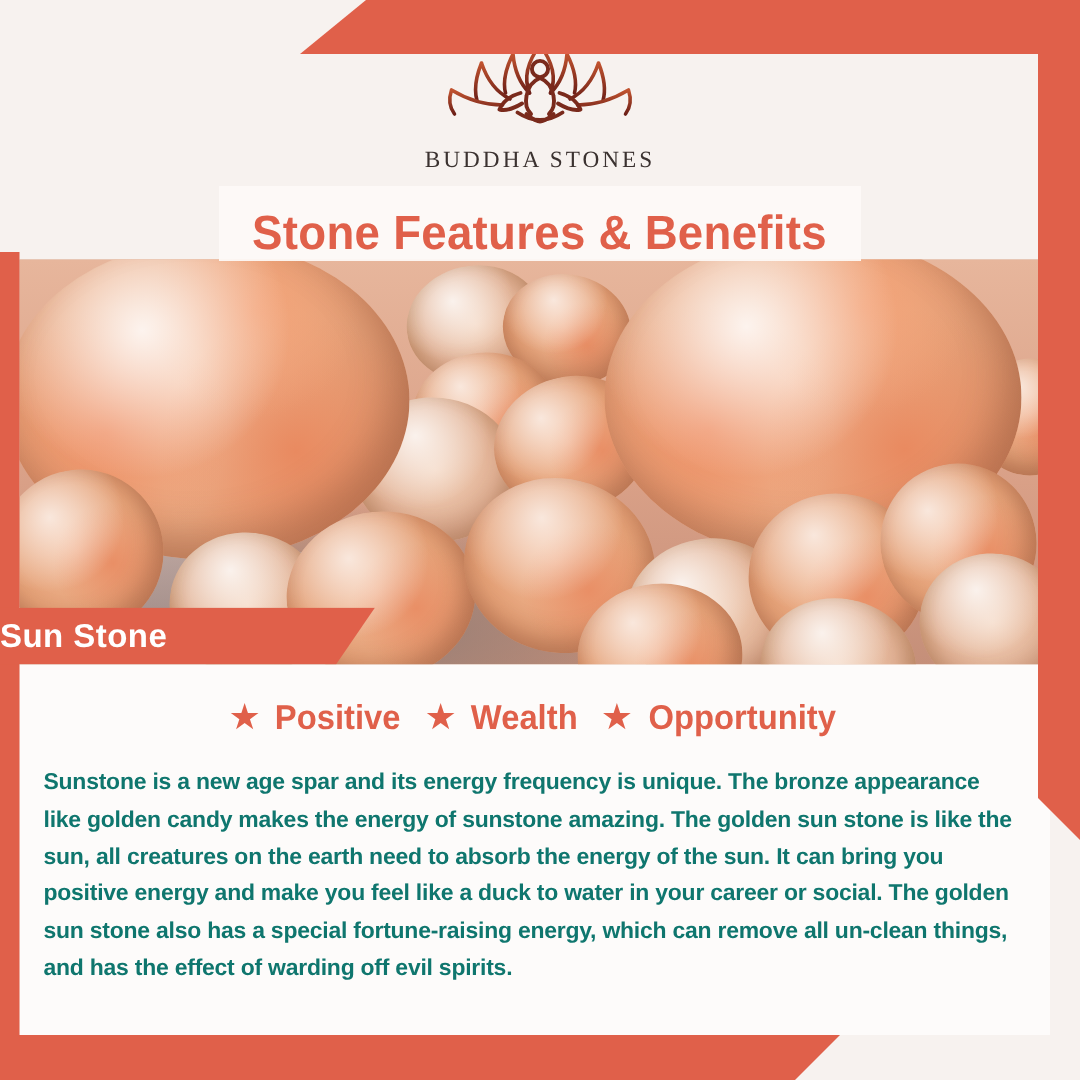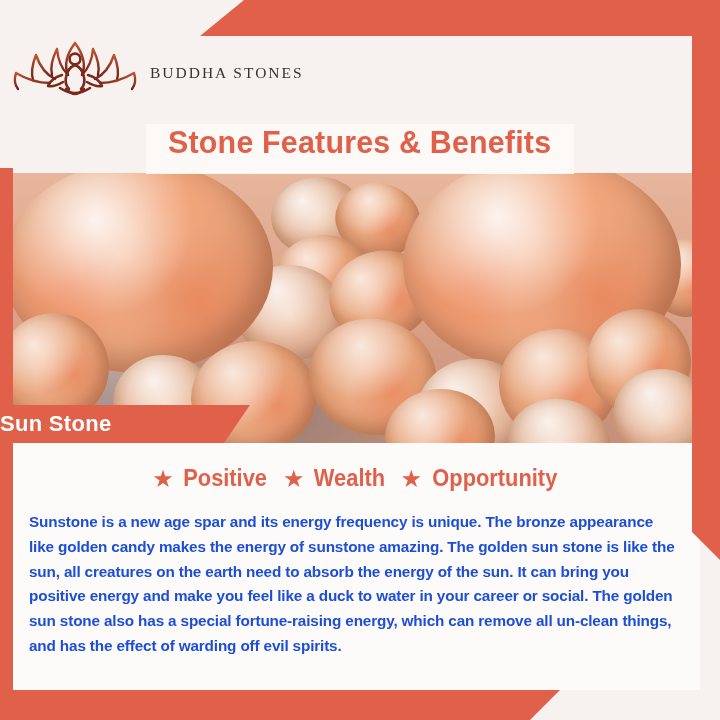--- a/index.html
+++ b/index.html
@@ -33,35 +33,35 @@
   .frame-bottom{
     position:absolute;left:0;bottom:0;width:560px;height:30px;
     background:var(--accent);
     clip-path:polygon(0 0,100% 0,calc(100% - 30px) 100%,0 100%);
     z-index:6;
   }
 
   
   .logo-wrap{
     position:absolute;top:22px;left:0;width:720px;height:100px;
-    display:flex;align-items:center;justify-content:flex-start;
+    display:flex;flex-direction:column;align-items:center;justify-content:flex-start;
     z-index:4;
   }
   .logo-mark{width:150px;height:74px;display:block;}
   .logo-text{
     margin-top:2px;
     font-family:"Liberation Serif",serif;
     font-size:15.5px;letter-spacing:2.0px;color:#3b3230;font-weight:400;
   }
 
   
   .title-banner{
     position:absolute;top:124px;left:146px;width:428px;height:50px;
     background:rgba(253,250,248,.93);
-    display:flex;align-items:flex-start;justify-content:center;
+    display:flex;align-items:flex-end;justify-content:center;
     z-index:5;
   }
   .title-text{
     font-family:"Liberation Sans Narrow","Liberation Sans",sans-serif;
     font-weight:bold;font-size:32px;color:var(--accent);
     letter-spacing:.2px;white-space:nowrap;
     transform:scaleX(.95);
   }
 
   
@@ -131,21 +131,21 @@
   }
   .benefit{display:flex;align-items:center;gap:7px;}
   .star{color:var(--accent);font-size:24px;line-height:1;}
   .benefit-label{
     font-family:"Liberation Sans Narrow","Liberation Sans",sans-serif;
     font-weight:bold;font-size:23px;color:var(--accent);white-space:nowrap;
     transform:scaleX(.95);
   }
   .body-text{
     margin:18px 22px 0 16px;
-    font-size:15.3px;line-height:1.62;color:#1d4ed8;font-weight:bold;
+    font-size:15.3px;line-height:1.62;color:#0f766e;font-weight:bold;
     text-align:left;
     letter-spacing:-.15px;
   }
   :root{--accent:#e0604a;}
 </style>
 </head>
 <body>
 
 <div id="page">
 

